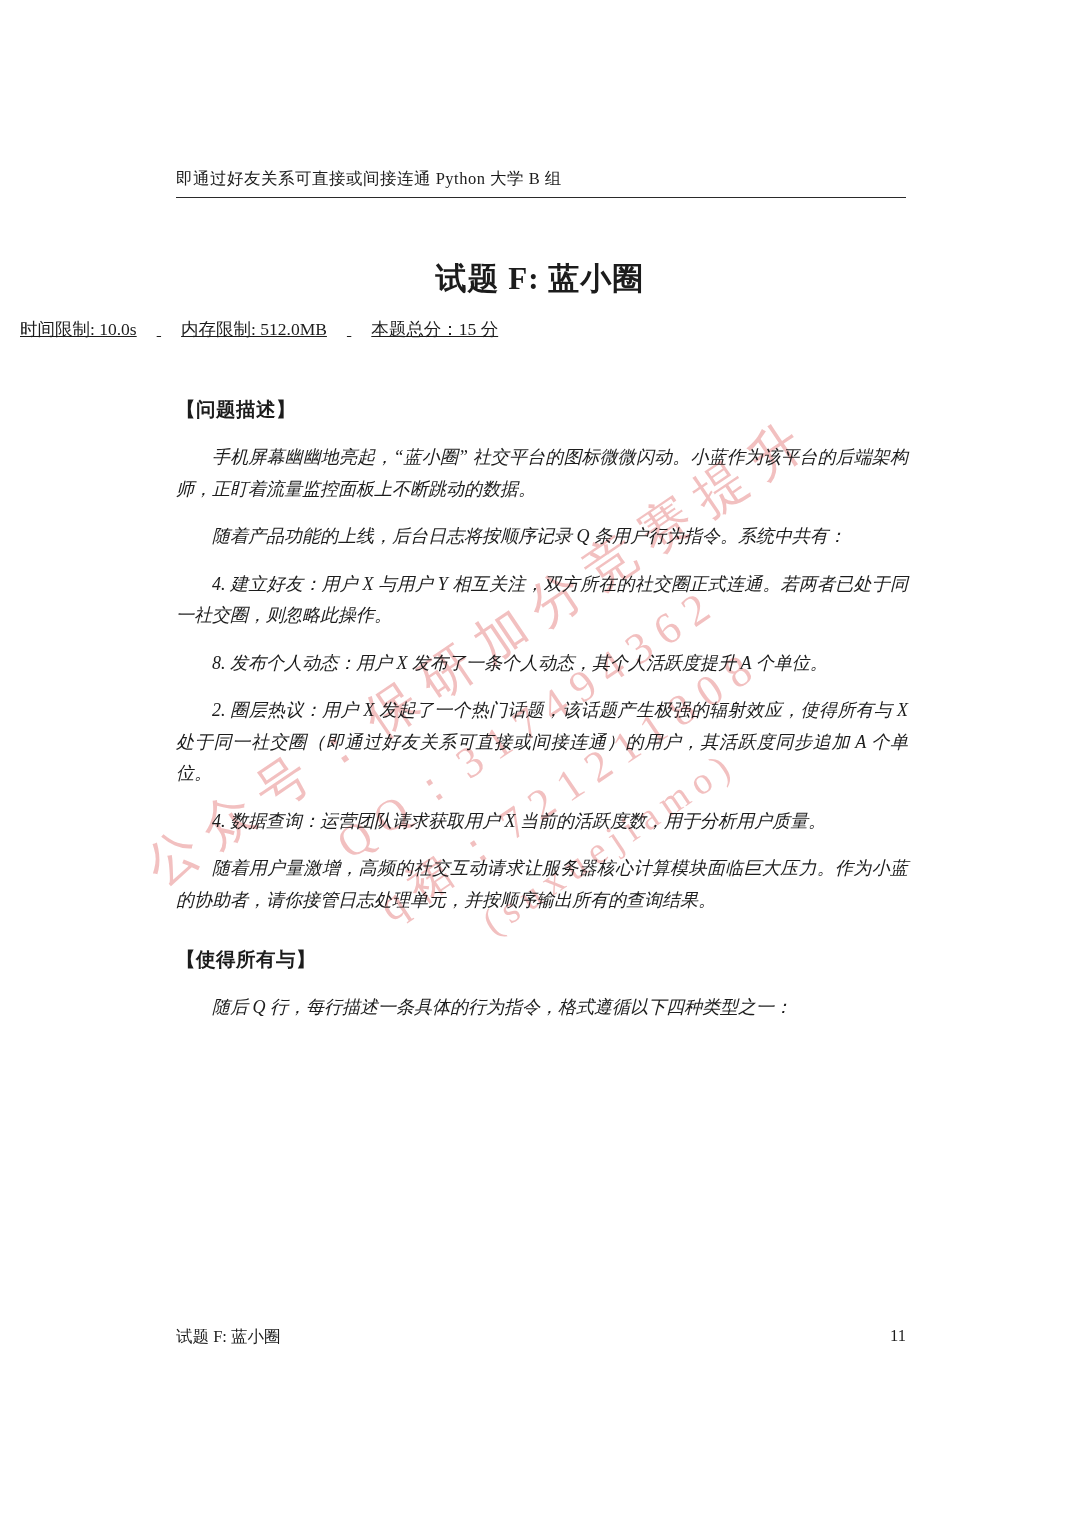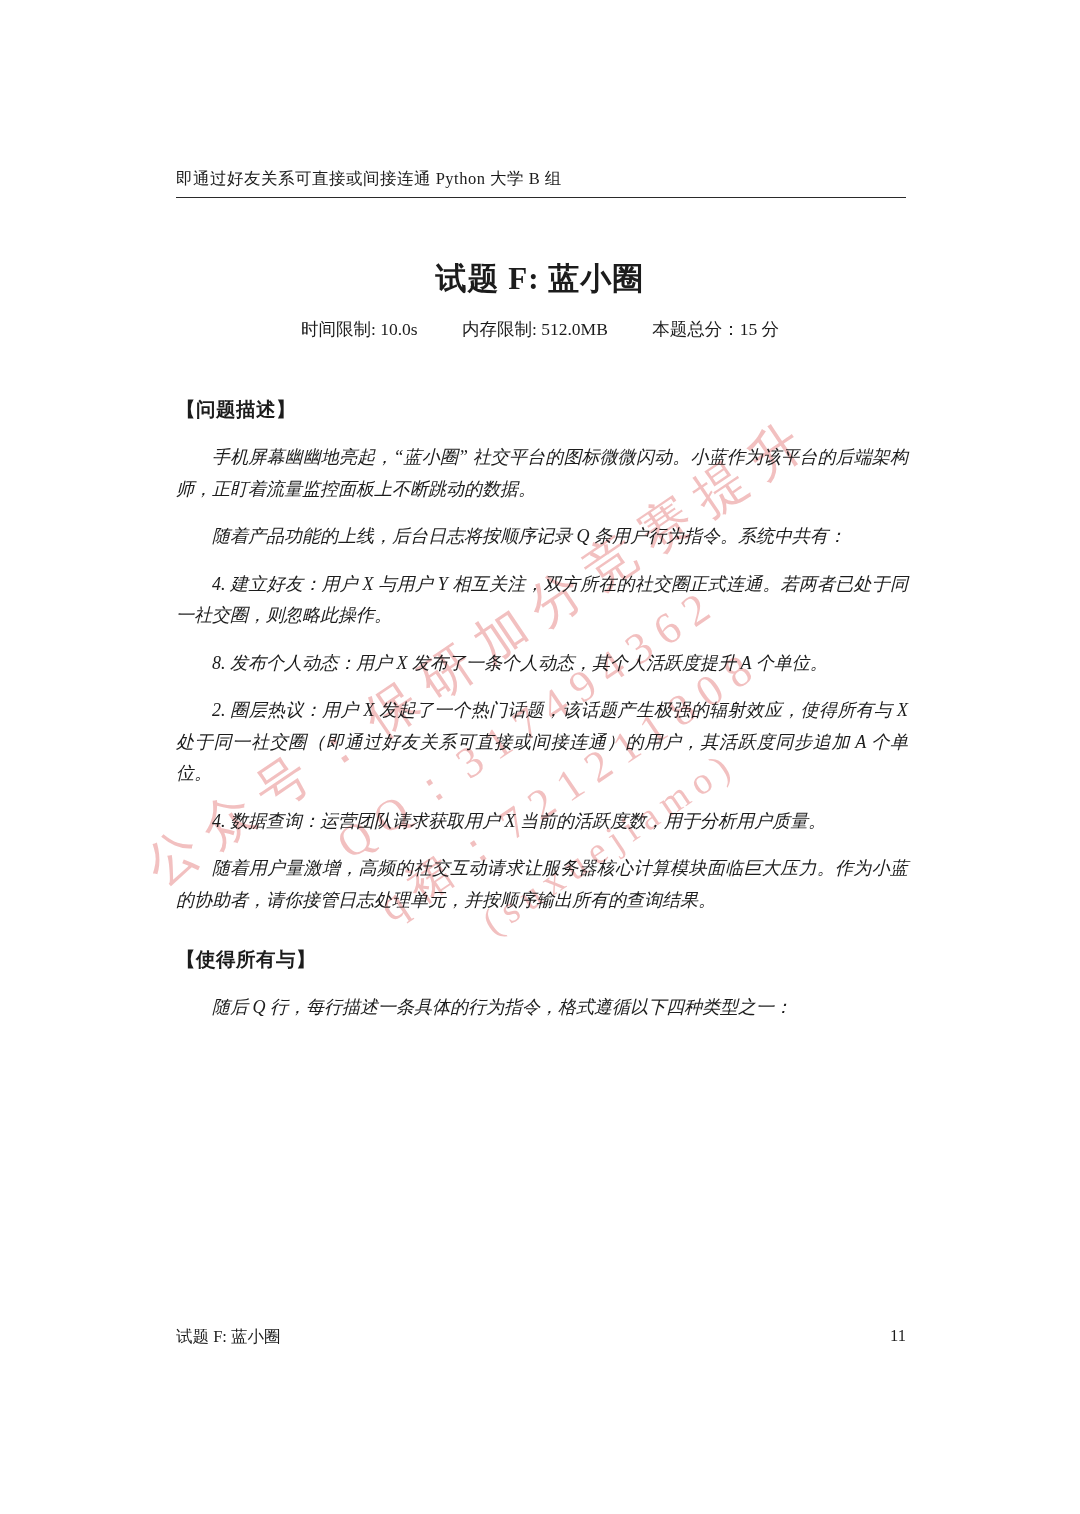--- a/index.html
+++ b/index.html
@@ -40,22 +40,23 @@
     font-size: 31px;
     font-weight: bold;
     letter-spacing: 1px;
   }
   
   .doc-meta {
     position: absolute;
     top: 317px;
     left: 0;
     width: 100%;
-    text-align: center;
+    text-align: left;
     font-size: 17.5px;
+    text-decoration: underline;
   }
   .doc-meta span { margin: 0 20px; }
   
   .content {
     position: absolute;
     top: 392px;
     left: 176px;
     width: 732px;
     font-size: 18px;
     line-height: 1.75;

